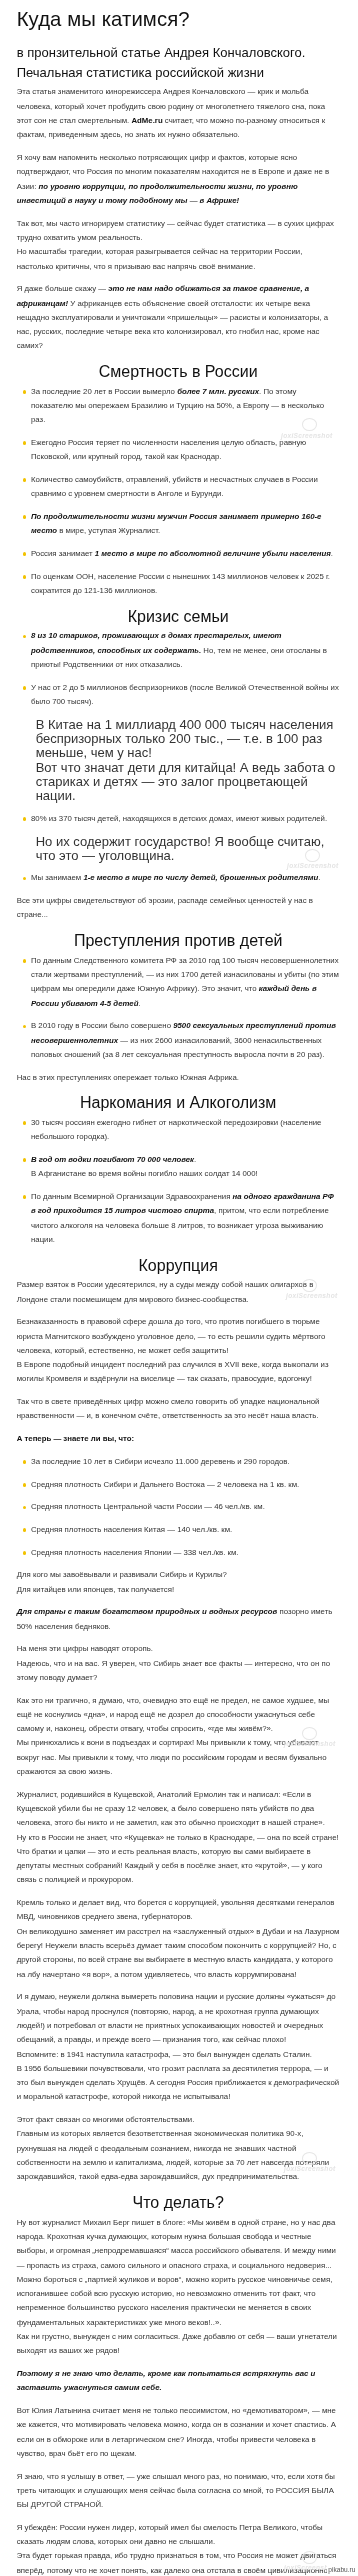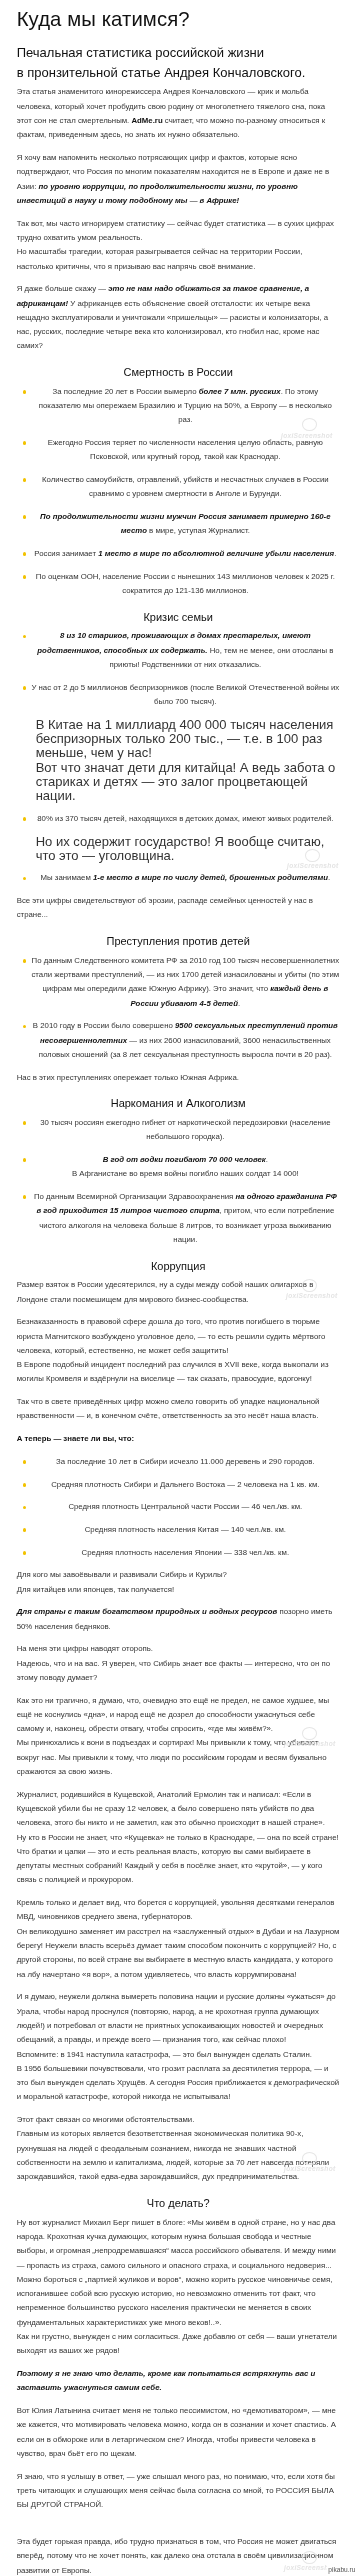--- a/index.html
+++ b/index.html
@@ -3,39 +3,39 @@
 <meta charset="utf-8">
 <style>
   html, body { margin: 0; padding: 0; background: #ffffff; }
   body { width: 359px; height: 2576px; position: relative; overflow: hidden;
          font-family: "Liberation Sans", sans-serif; color: #222; }
   .page { position: absolute; left: 16.7px; top: 0; width: 323px; }
   h1 { font-size: 20.3px; font-weight: normal; color: #111; margin: 6px 0 0 0; line-height: 27.5px; letter-spacing: 0.1px; }
   .subtitle { font-size: 13px; color: #111; line-height: 20px; margin: 9.6px 0 2.4px 0; }
   p { font-size: 7.8px; line-height: 14.3px; margin: 0 0 8.4px 0; color: #333; }
   .intro { margin-bottom: 8.4px; }
-  h2 { font-size: 11px; font-weight: normal; text-align: center; color: #111; margin: 4.8px 0 2.4px 0; line-height: 20.3px; }
-  ul { list-style: none; margin: 0; padding: 0; text-align: center; }
+  h2 { font-size: 16px; font-weight: normal; text-align: center; color: #111; margin: 4.8px 0 2.4px 0; line-height: 20.3px; }
+  ul { list-style: none; margin: 0; padding: 0; }
   li { position: relative; padding-left: 14.3px; font-size: 7.8px; line-height: 14.3px; color: #333; margin: 0 0 8.4px 0; }
   li .bullet { position: absolute; left: 6px; top: 5.4px; width: 3.6px; height: 3.6px; border-radius: 50%; background: #f2c200; }
   .indent { padding-left: 19px; font-size: 13px; line-height: 14.3px; color: #333; margin: 0 0 8.4px 0; }
   b, .em { font-weight: bold; font-style: italic; color: #111; }
   .strong { font-weight: bold; color: #111; }
   .wm { position: absolute; color: #e4e4e4; font-size: 6.6px; font-style: italic; font-weight: bold; letter-spacing: 0.3px; }
   .wm-circle { position: absolute; width: 13px; height: 10.8px; border: 1.2px solid #e6e6e6; border-radius: 50%; }
   .pikabu { position: absolute; right: 2.4px; bottom: 2.4px; font-size: 6.6px; color: #555; background: #fff; padding: 0.6px 1.2px; }
 </style>
 </head>
 <body>
 
 <div class="page">
   <h1>Куда мы катимся?</h1>
   <div class="subtitle">
+    <div>в пронзительной статье Андрея Кончаловского.</div>
     <div>Печальная статистика российской жизни</div>
-    <div>в пронзительной статье Андрея Кончаловского.</div>
   </div>
   <p class="intro"><span>Эта статья знаменитого кинорежиссера Андрея Кончаловского — крик и мольба человека, который хочет пробудить свою родину от многолетнего тяжелого сна, пока этот сон не стал смертельным. </span><span class="strong">AdMe.ru</span><span> считает, что можно по-разному относиться к фактам, приведенным здесь, но знать их нужно обязательно.</span></p>
   <p><span>Я хочу вам напомнить несколько потрясающих цифр и фактов, которые ясно подтверждают, что Россия по многим показателям находится не в Европе и даже не в Азии: </span><span class="em">по уровню коррупции, по продолжительности жизни, по уровню инвестиций в науку и тому подобному мы — в Африке!</span></p>
   <p><span>Так вот, мы часто игнорируем статистику — сейчас будет статистика — в сухих цифрах трудно охватить умом реальность.</span><br><span>Но масштабы трагедии, которая разыгрывается сейчас на территории России, настолько критичны, что я призываю вас напрячь своё внимание.</span></p>
   <p><span>Я даже больше скажу — </span><span class="em">это не нам надо обижаться за такое сравнение, а африканцам!</span><span> У африканцев есть объяснение своей отсталости: их четыре века нещадно эксплуатировали и уничтожали «пришельцы» — расисты и колонизаторы, а нас, русских, последние четыре века кто колонизировал, кто гнобил нас, кроме нас самих?</span></p>
 
   <h2>Смертность в России</h2>
   <ul>
     <li><span class="bullet"></span><span>За последние 20 лет в России вымерло </span><span class="em">более 7 млн. русских</span><span>. По этому показателю мы опережаем Бразилию и Турцию на 50%, а Европу — в несколько раз.</span></li>
     <li><span class="bullet"></span><span>Ежегодно Россия теряет по численности населения целую область, равную Псковской, или крупный город, такой как Краснодар.</span></li>
@@ -93,21 +93,21 @@
   <p><span>Журналист, родившийся в Кущевской, Анатолий Ермолин так и написал: «Если в Кущевской убили бы не сразу 12 человек, а было совершено пять убийств по два человека, этого бы никто и не заметил, как это обычно происходит в нашей стране».</span><br><span>Ну кто в России не знает, что «Кущевка» не только в Краснодаре, — она по всей стране! Что братки и цапки — это и есть реальная власть, которую вы сами выбираете в депутаты местных собраний! Каждый у себя в посёлке знает, кто «крутой», — у кого связь с полицией и прокурором.</span></p>
   <p><span>Кремль только и делает вид, что борется с коррупцией, увольняя десятками генералов МВД, чиновников среднего звена, губернаторов.</span><br><span>Он великодушно заменяет им расстрел на «заслуженный отдых» в Дубаи и на Лазурном берегу! Неужели власть всерьёз думает таким способом покончить с коррупцией? Но, с другой стороны, по всей стране вы выбираете в местную власть кандидата, у которого на лбу начертано «я вор», а потом удивляетесь, что власть коррумпирована!</span></p>
   <p><span>И я думаю, неужели должна вымереть половина нации и русские должны «ужаться» до Урала, чтобы народ проснулся (повторяю, народ, а не крохотная группа думающих людей!) и потребовал от власти не приятных успокаивающих новостей и очередных обещаний, а правды, и прежде всего — признания того, как сейчас плохо!</span><br><span>Вспомните: в 1941 наступила катастрофа, — это был вынужден сделать Сталин.</span><br><span>В 1956 большевики почувствовали, что грозит расплата за десятилетия террора, — и это был вынужден сделать Хрущёв. А сегодня Россия приближается к демографической и моральной катастрофе, которой никогда не испытывала!</span></p>
   <p><span>Этот факт связан со многими обстоятельствами.</span><br><span>Главным из которых является безответственная экономическая политика 90-х, рухнувшая на людей с феодальным сознанием, никогда не знавших частной собственности на землю и капитализма, людей, которые за 70 лет навсегда потеряли зарождавшийся, такой едва-едва зарождавшийся, дух предпринимательства.</span></p>
 
   <h2>Что делать?</h2>
   <p><span>Ну вот журналист Михаил Берг пишет в блоге: «Мы живём в одной стране, но у нас два народа. Крохотная кучка думающих, которым нужна большая свобода и честные выборы, и огромная „непродремавшаяся“ масса российского обывателя. И между ними — пропасть из страха, самого сильного и опасного страха, и социального недоверия... Можно бороться с „партией жуликов и воров“, можно корить русское чиновничье семя, испоганившее собой всю русскую историю, но невозможно отменить тот факт, что непременное большинство русского населения практически не меняется в своих фундаментальных характеристиках уже много веков!..».</span><br><span>Как ни грустно, вынужден с ним согласиться. Даже добавлю от себя — ваши угнетатели выходят из ваших же рядов!</span></p>
   <p class="em">Поэтому я не знаю что делать, кроме как попытаться встряхнуть вас и заставить ужаснуться самим себе.</p>
   <p>Вот Юлия Латынина считает меня не только пессимистом, но «демотиватором», — мне же кажется, что мотивировать человека можно, когда он в сознании и хочет спастись. А если он в обмороке или в летаргическом сне? Иногда, чтобы привести человека в чувство, врач бьёт его по щекам.</p>
   <p>Я знаю, что я услышу в ответ, — уже слышал много раз, но понимаю, что, если хотя бы треть читающих и слушающих меня сейчас была согласна со мной, то РОССИЯ БЫЛА БЫ ДРУГОЙ СТРАНОЙ.</p>
-  <p><br><span>Эта будет горькая правда, ибо трудно признаться в том, что Россия не может двигаться вперёд, потому что не хочет понять, как далеко она отстала в своём цивилизационном развитии от Европы.</span></p>
+  <p><span>Я убеждён: России нужен лидер, который имел бы смелость Петра Великого, чтобы сказать людям слова, которых они давно не слышали.</span><br><span>Эта будет горькая правда, ибо трудно признаться в том, что Россия не может двигаться вперёд, потому что не хочет понять, как далеко она отстала в своём цивилизационном развитии от Европы.</span></p>
   <p><span>Я понимаю, что лидер нации, политик, несёт огромное бремя политической ответственности и, как правило, не может говорить свободно.</span><br></p>
 
 </div>
 
 <div class="wm-circle" style="left:302px;top:418px;"></div>
 <div class="wm" style="left:281px;top:432px;">joxiScreenshot</div>
 <div class="wm-circle" style="left:305px;top:849px;"></div>
 <div class="wm" style="left:287px;top:862px;">joxiScreenshot</div>
 <div class="wm-circle" style="left:302px;top:1279px;"></div>
 <div class="wm" style="left:286px;top:1292px;">joxiScreenshot</div>

